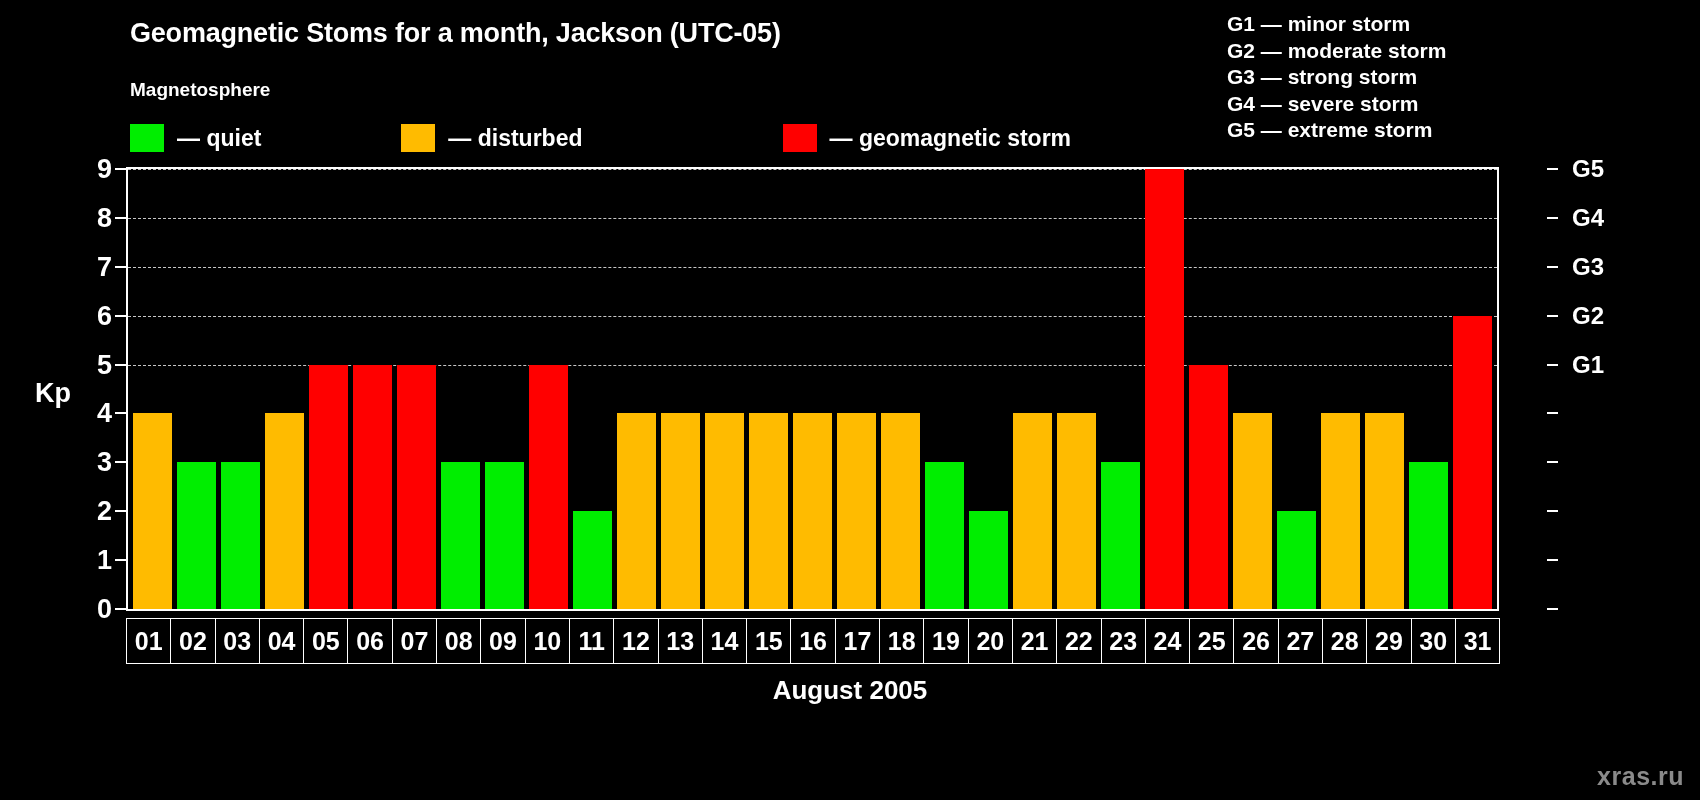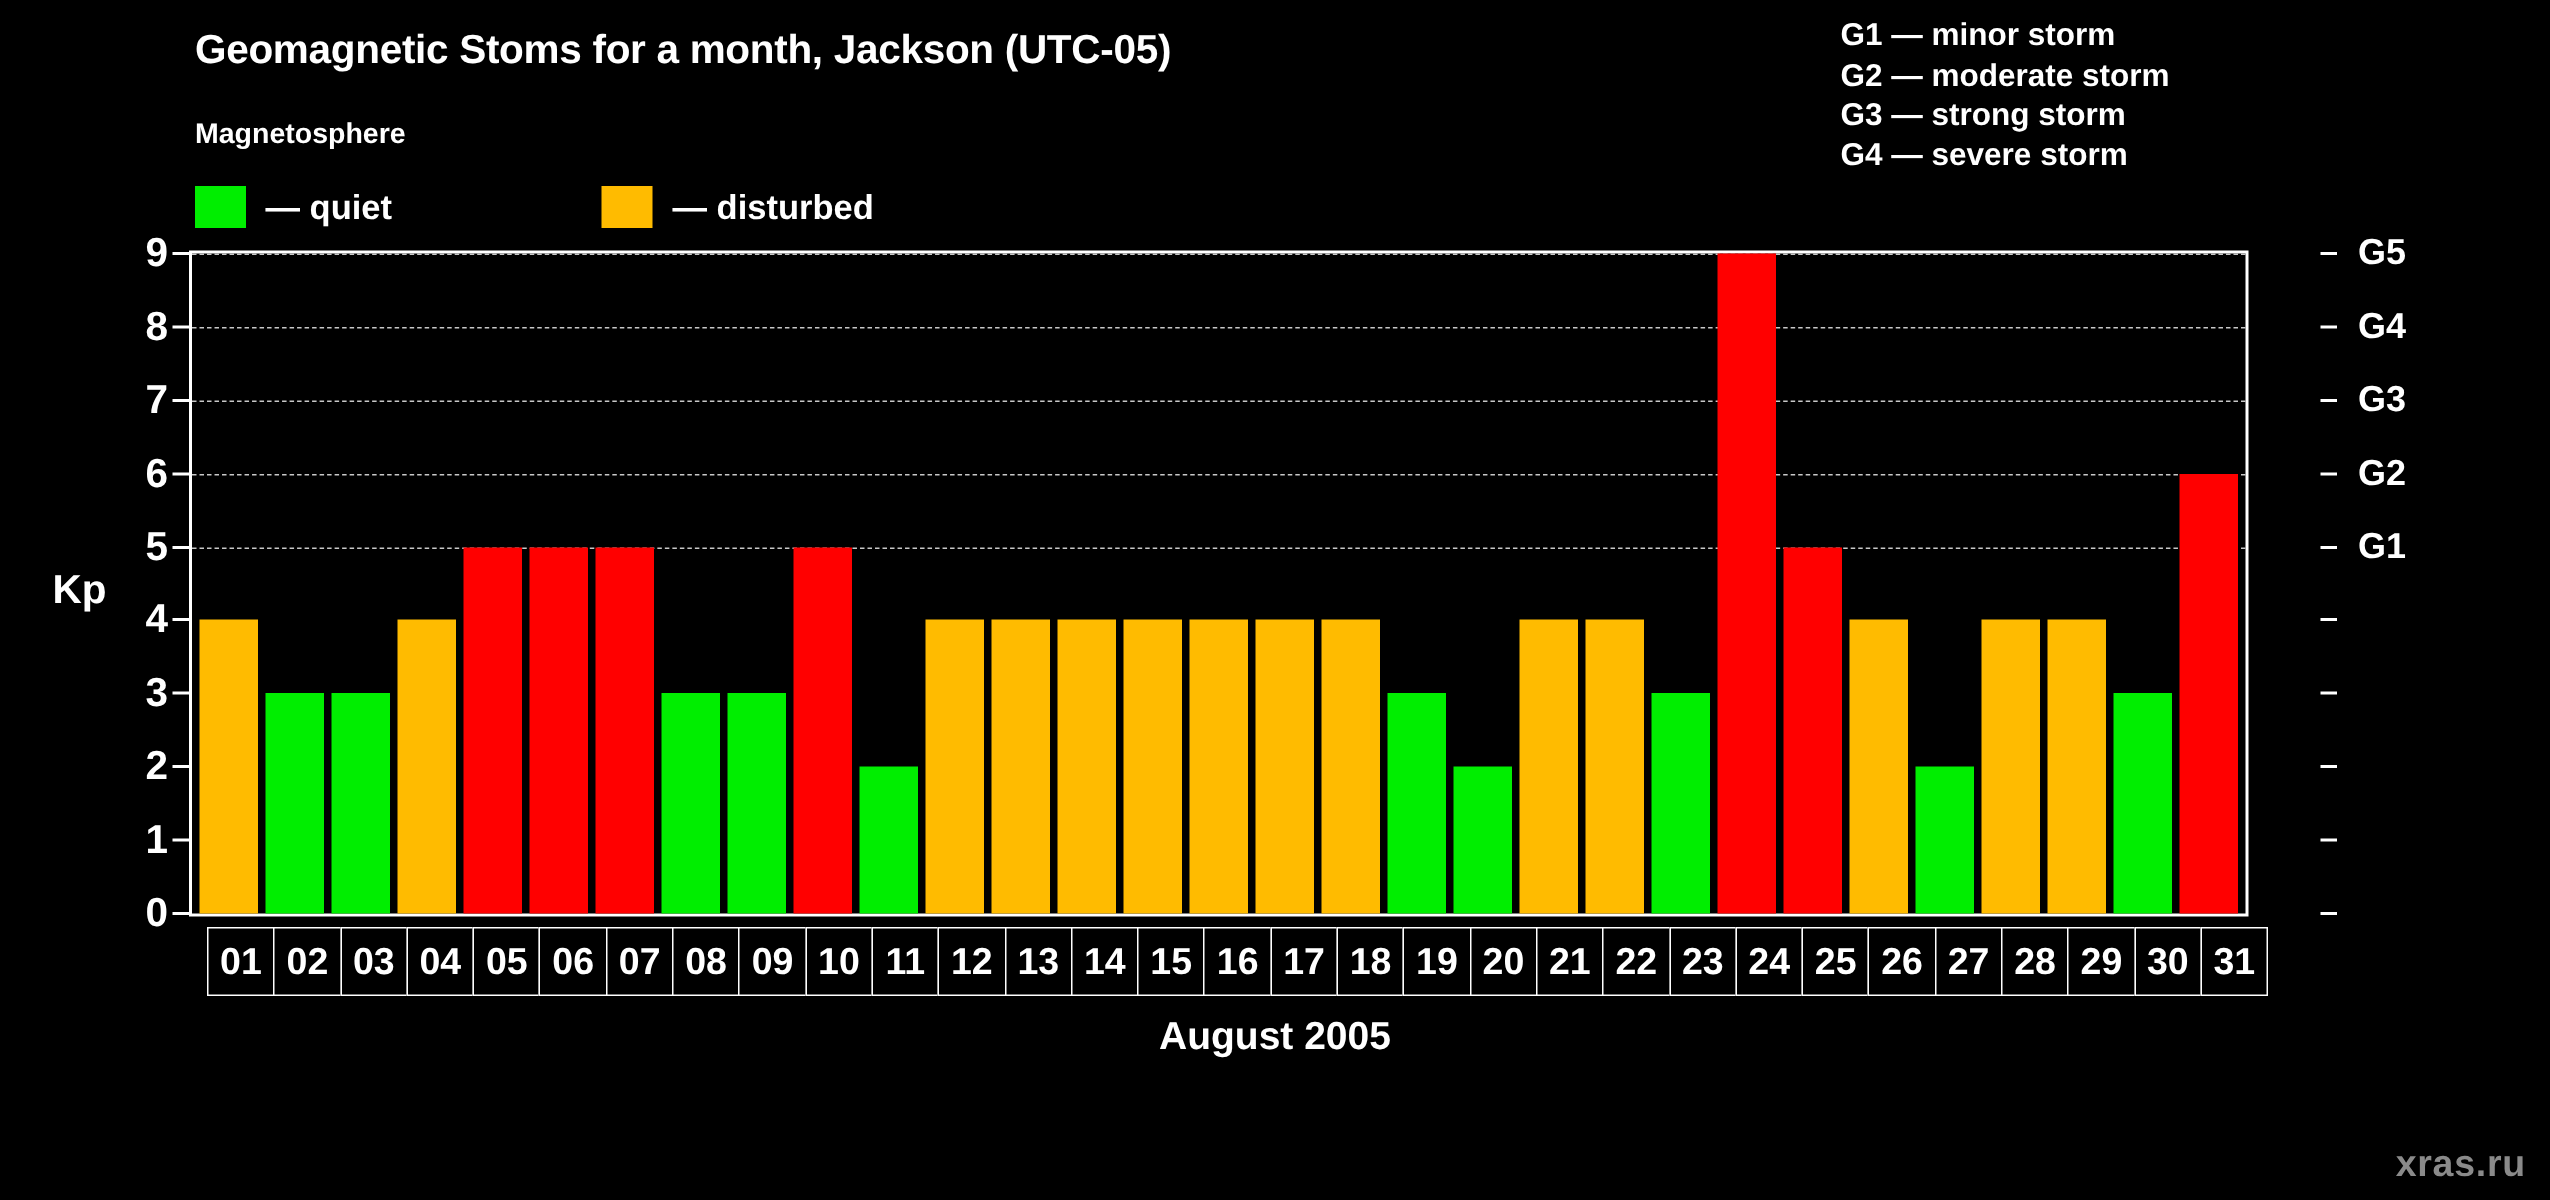--- a/index.html
+++ b/index.html
@@ -190,21 +190,21 @@
     left: 0px;
     width: 11px;
     height: 0;
     border-top: 2px solid #ffffff;
     transform: translateY(-1px);
   }
 
   
   #x-axis-labels {
     position: absolute;
-    left: 138px;
+    left: 126px;
     top: 618px;
     width: 1373px;
     height: 46px;
     display: flex;
   }
   .day-cell {
     flex: 1 1 0;
     border: 1px solid #ffffff;
     margin-right: -1px;
     box-sizing: border-box;
@@ -246,27 +246,32 @@
 
 <div id="color-legend">
     <div class="legend-entry">
       <span class="legend-swatch" style="background: rgb(0, 238, 0);"></span>
       <span class="legend-text">— quiet</span>
     </div>
     <div class="legend-entry" style="margin-left: 140px;">
       <span class="legend-swatch" style="background: rgb(255, 187, 0);"></span>
       <span class="legend-text">— disturbed</span>
     </div>
+    <div class="legend-entry" style="margin-left: 200px;">
+      <span class="legend-swatch" style="background: rgb(255, 0, 0);"></span>
+      <span class="legend-text">— geomagnetic storm</span>
+    </div>
   </div>
 
 <div id="g-scale-legend">
     <div class="g-scale-row">G1 — minor storm</div>
     <div class="g-scale-row">G2 — moderate storm</div>
     <div class="g-scale-row">G3 — strong storm</div>
     <div class="g-scale-row">G4 — severe storm</div>
+    <div class="g-scale-row">G5 — extreme storm</div>
   </div>
 
 <div id="y-axis-left">
     <div class="y-tick-left" style="top: 442px;">0</div>
     <div class="y-tick-mark-left" style="top: 442px;"></div>
     <div class="y-tick-left" style="top: 393.111px;">1</div>
     <div class="y-tick-mark-left" style="top: 393.111px;"></div>
     <div class="y-tick-left" style="top: 344.222px;">2</div>
     <div class="y-tick-mark-left" style="top: 344.222px;"></div>
     <div class="y-tick-left" style="top: 295.333px;">3</div>

